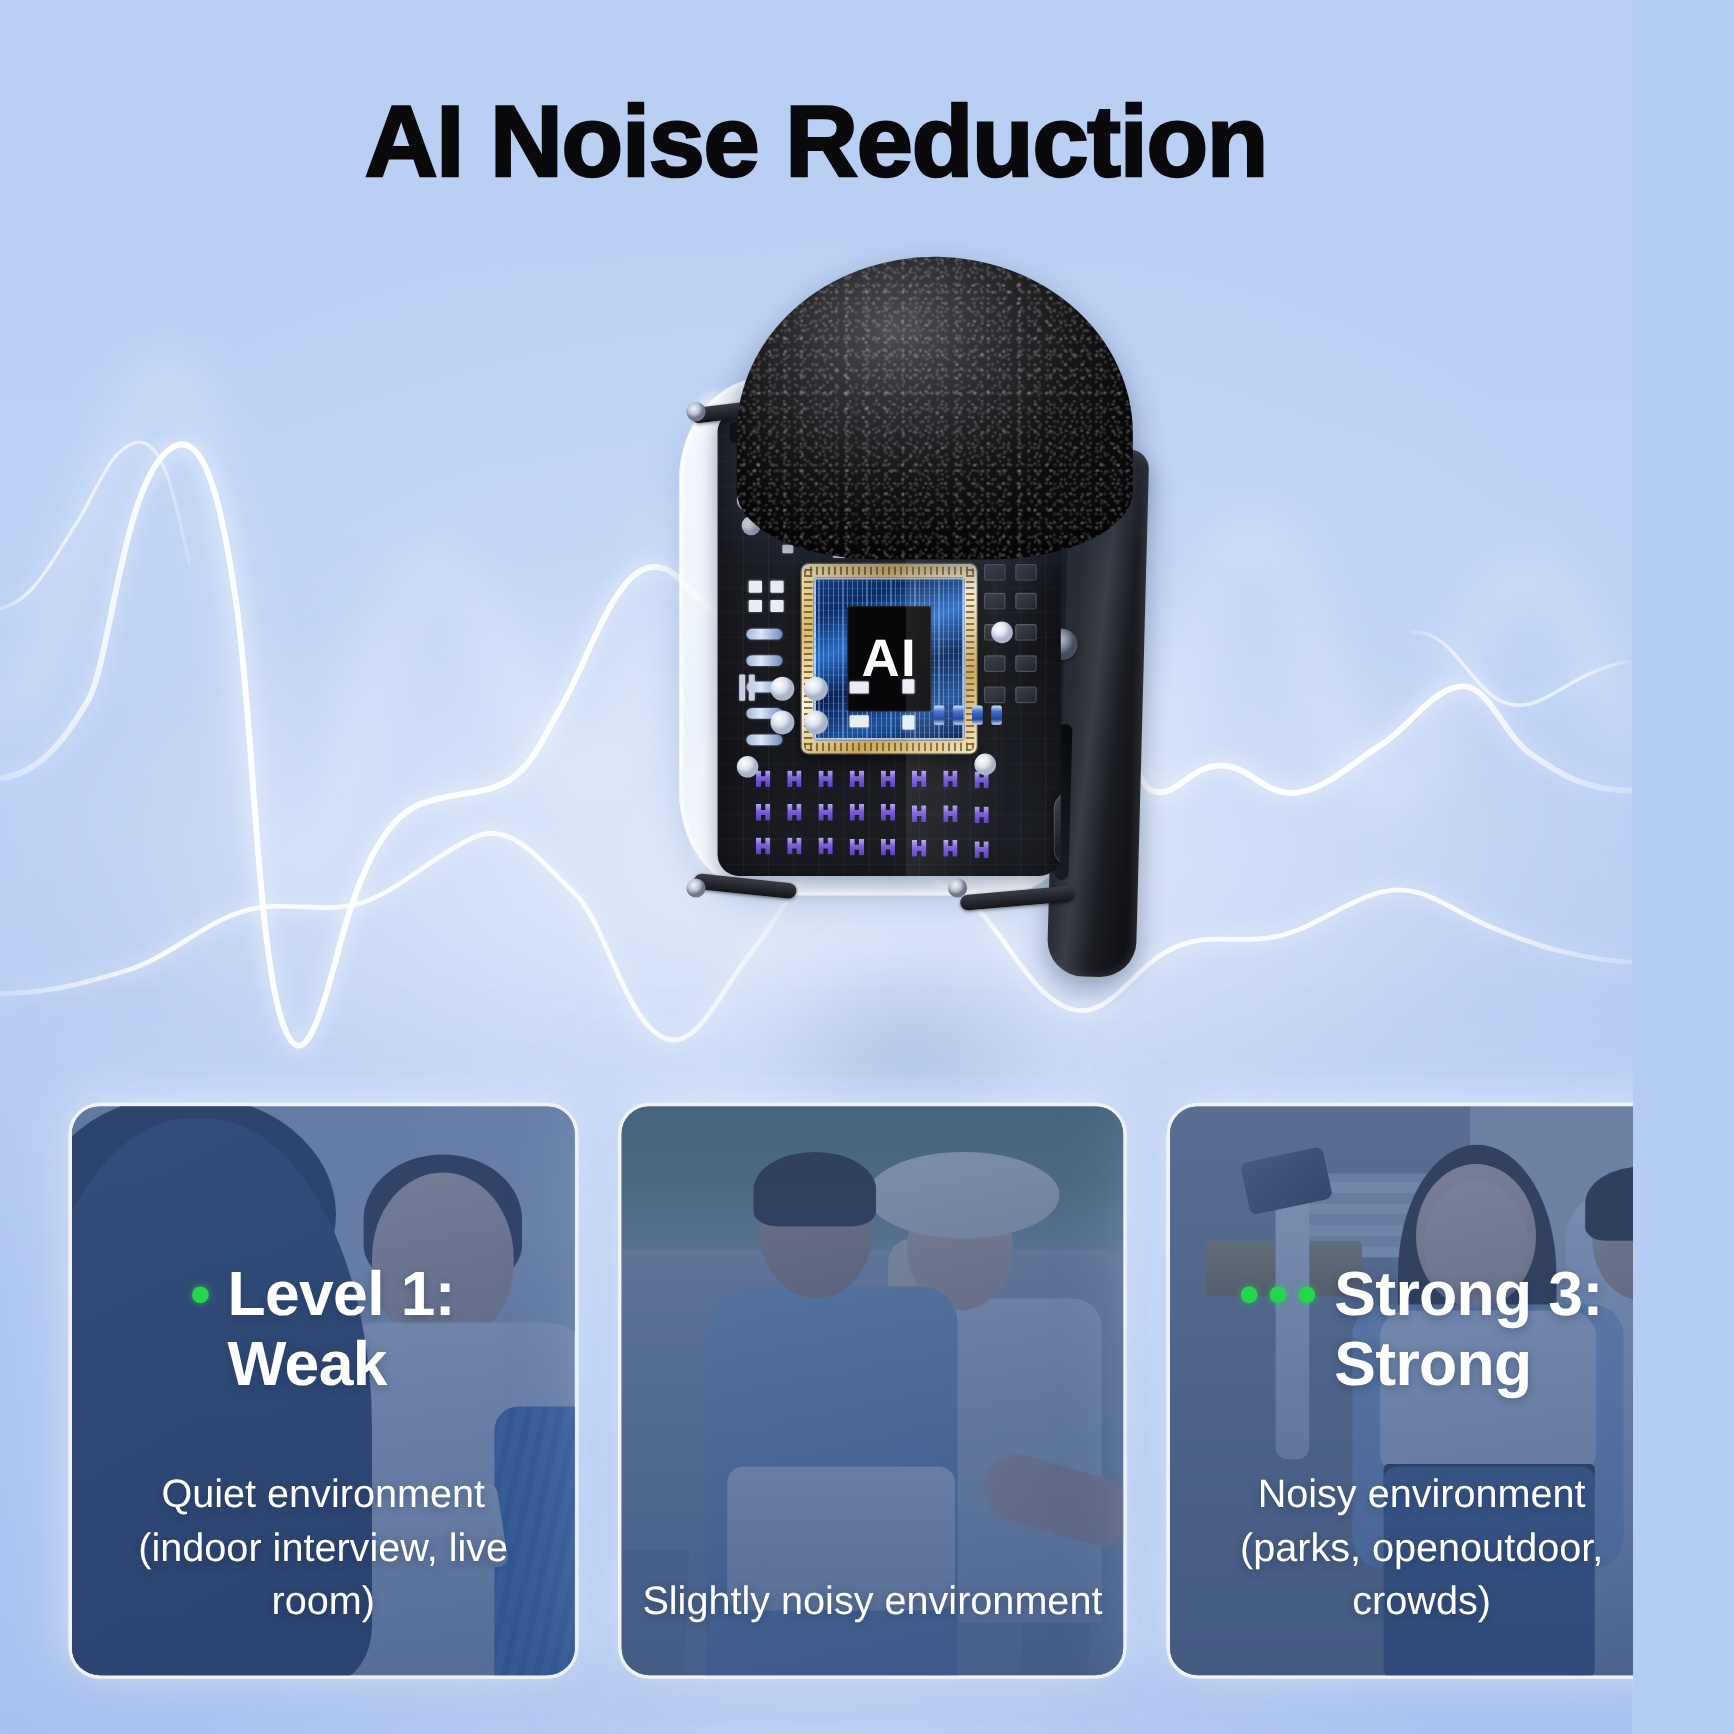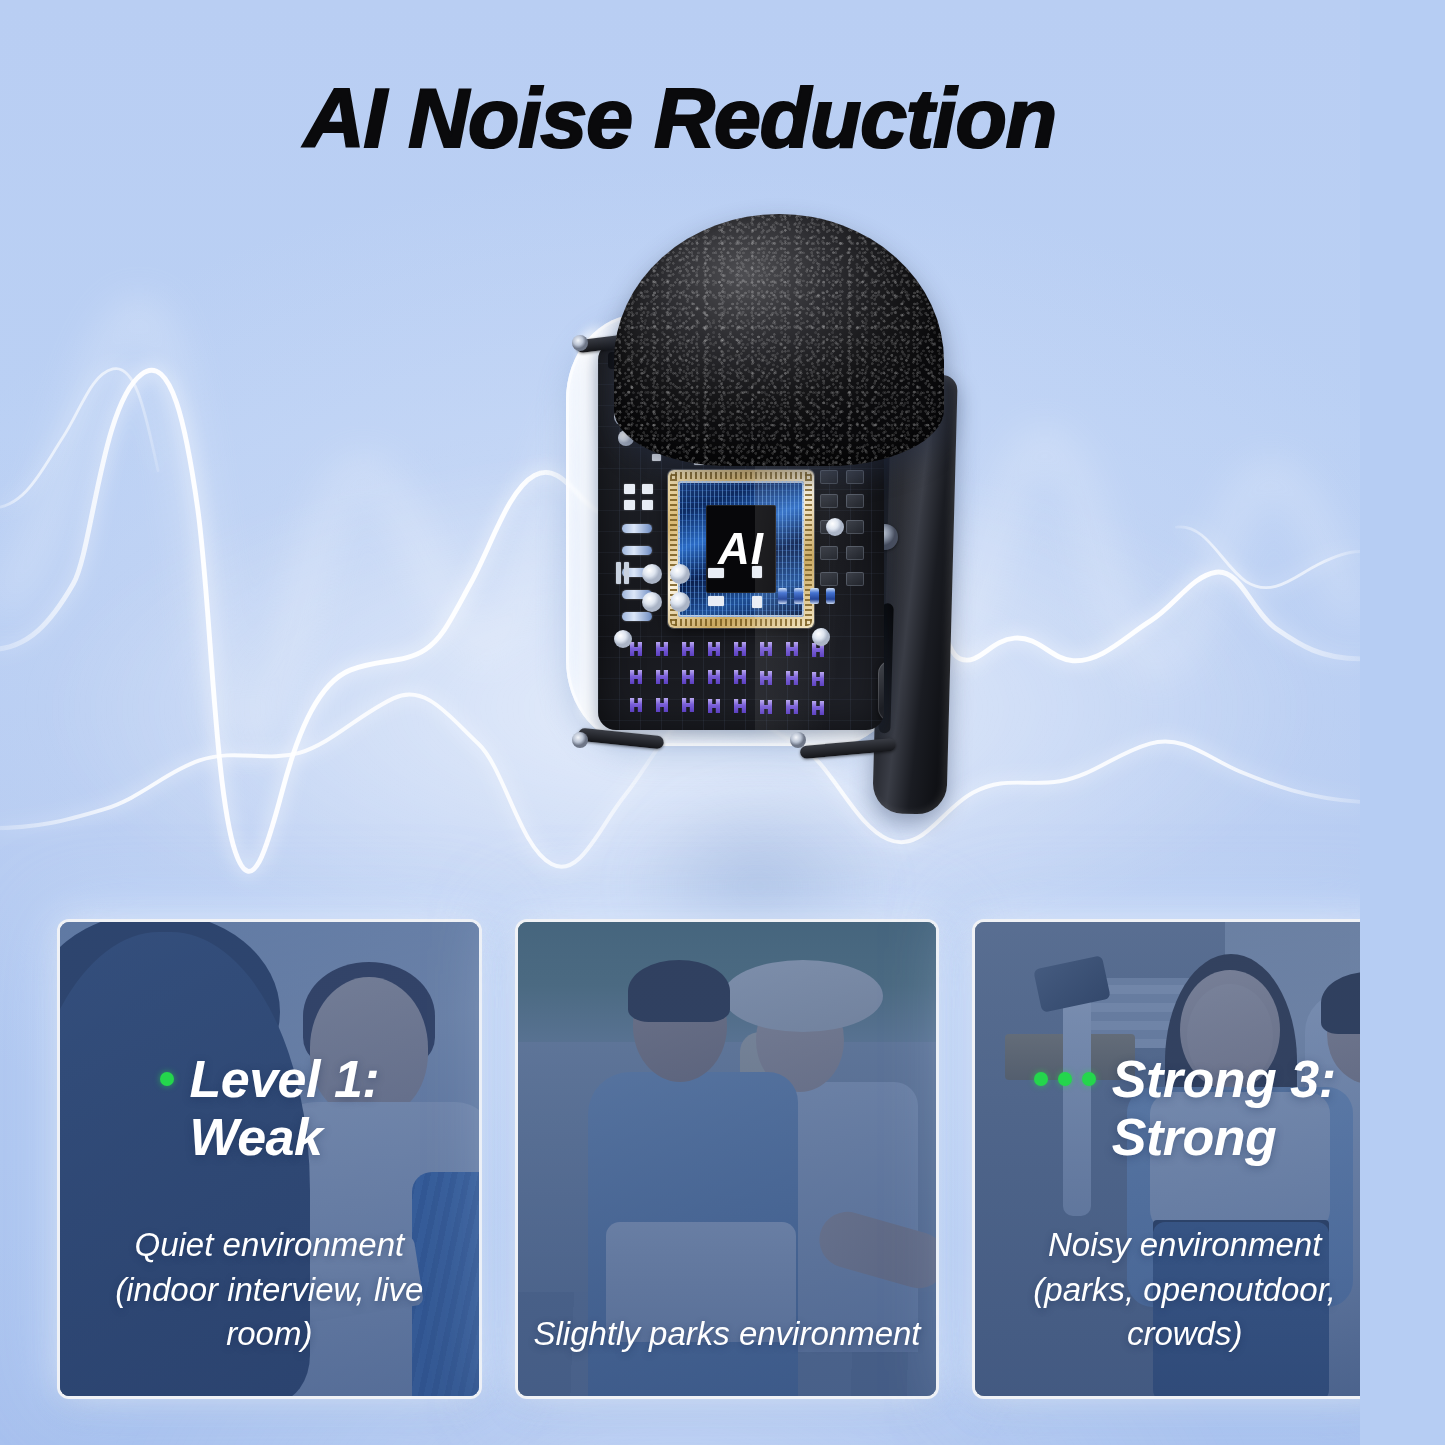--- a/index.html
+++ b/index.html
@@ -1,21 +1,21 @@
 <!DOCTYPE html>
 <html><head>
 <meta charset="utf-8">
 <style>
   html,body{margin:0;padding:0;}
   body{
     width:1445px;height:1445px;overflow:hidden;
     font-family:"Liberation Sans","DejaVu Sans",sans-serif;
     background:#b6cdf3;
   }
-  .stage{position:relative;width:1360px;height:1445px;overflow:hidden;font-style:italic;}
+  .stage{position:relative;width:1360px;height:1445px;overflow:hidden;}
 
   
   .bg-base{
     position:absolute;inset:0;
     background:
       radial-gradient(120% 70% at 50% 118%, #a3bdee 0%, rgba(163,189,238,0) 62%),
       radial-gradient(90% 55% at 50% 50%, #cddcf7 0%, rgba(205,220,247,0) 70%),
       linear-gradient(180deg,#b9cef3 0%,#bad0f4 30%,#b4caf1 58%,#aec6f0 80%,#a9c2ee 100%);
   }
   .bg-wave{position:absolute;inset:0;}
@@ -227,21 +227,21 @@
 
   
   .bar{position:absolute;height:13px;border-radius:7px;
     background:linear-gradient(180deg,#3a3d45,#141519);box-shadow:0 1px 3px rgba(0,0,0,.5);}
   .bar-cap{position:absolute;width:16px;height:16px;border-radius:50%;
     background:radial-gradient(50% 50% at 38% 34%,#f2f5fa,#b9c2d2 60%,#6e7687);}
 
   
   .cards{position:absolute;left:57px;top:919px;width:1340px;height:480px;display:flex;gap:33px;}
   .card{
-    position:relative;width:430px;height:480px;border-radius:12px;
+    position:relative;width:430px;height:480px;border-radius:26px;
     border:3px solid rgba(255,255,255,.92);
     overflow:hidden;
     box-shadow:0 0 34px rgba(255,255,255,.55), 0 0 80px rgba(200,222,255,.55), 0 10px 30px rgba(90,125,185,.28);
     background:#3f5c8d;
     display:flex;flex-direction:column;align-items:center;
     box-sizing:border-box;
   }
   .card-photo{position:absolute;inset:0;overflow:hidden;}
   .card-tint{position:absolute;inset:0;background:linear-gradient(180deg,rgba(56,86,138,.62),rgba(49,77,128,.74));}
 
@@ -593,21 +593,21 @@
             <div class="w-hat"></div>
           <div class="m-body"></div>
             <div class="m-shorts"></div>
           <div class="m-head"></div>
             <div class="m-hair"></div>
         </div>
         <div class="card-tint"></div>
       </div>
       <div class="card-body">
         <div class="card-caption">
-          <span>Slightly parks environment</span>
+          <span>Slightly noisy environment</span>
         </div>
       </div>
     </div>
 
     <div class="card">
       <div class="card-photo">
         <div class="ph p3">
           <div class="storefront"></div>
             <div class="shelf"></div>
             <div class="sign"></div>

